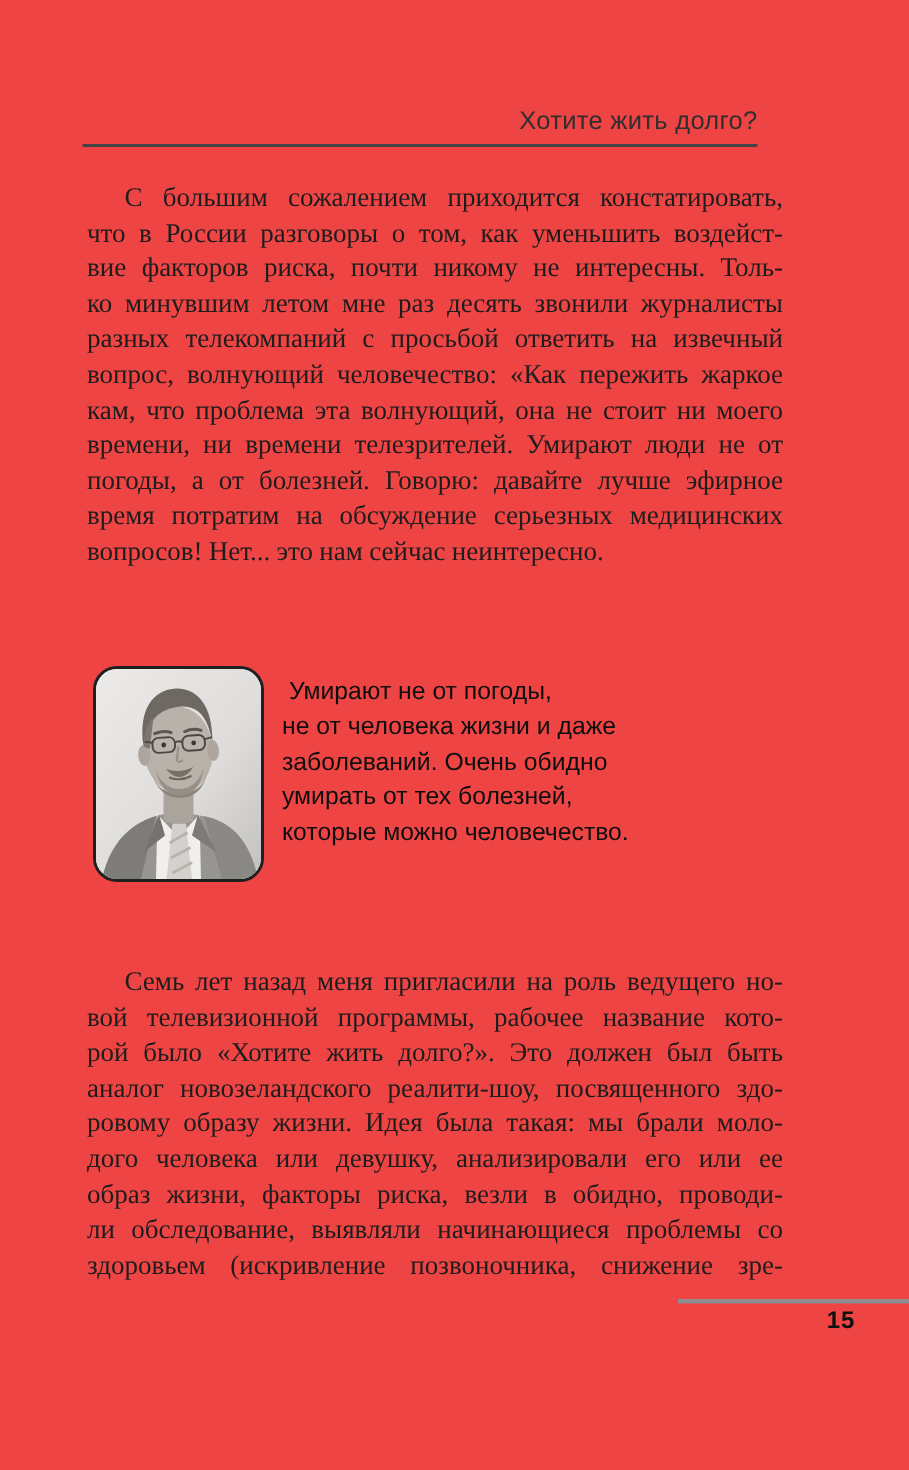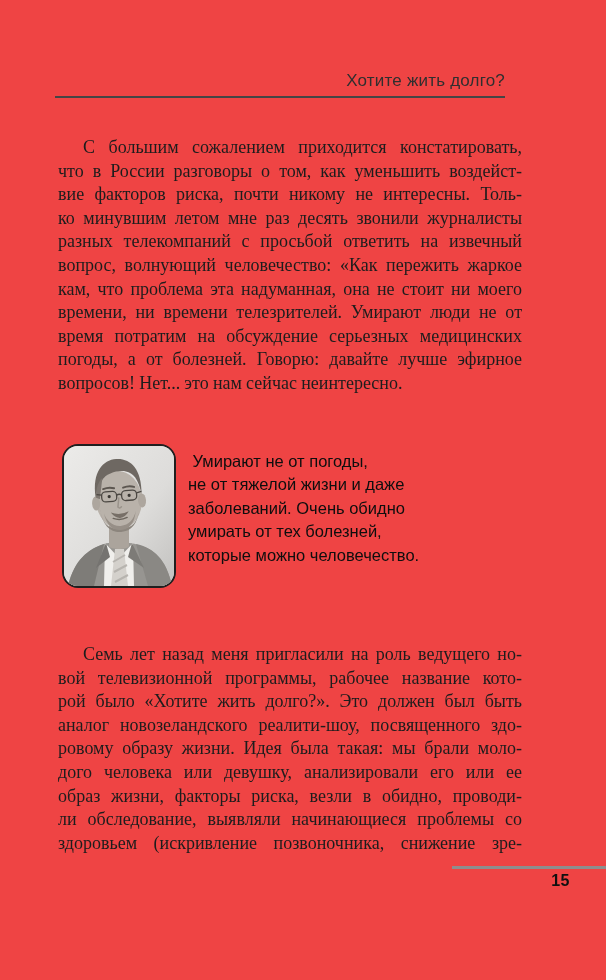--- a/index.html
+++ b/index.html
@@ -26,21 +26,21 @@
 
   
   .para { position:absolute; left:58px; width:464px; font-size:18px; }
   .para .line {
     line-height:23.6px;
     text-align:justify; text-align-last:justify;
     word-spacing:-0.3px;
   }
   .para .line.indent { text-indent:25px; }
   .para .line.endline { text-align-last:left; }
-  .para1 { top:136px; }
+  .para1 { top:120px; }
   .para2 { top:643px; }
 
   
   .quote-row {
     position:absolute; top:444px; left:62px; width:470px;
     display:flex; gap:12px; align-items:flex-start;
   }
   .photo-frame {
     flex:none; width:110px; height:140px;
     border:2px solid #1f1f1f; border-radius:16px;
@@ -75,24 +75,24 @@
   <div class="running-head">Хотите жить долго?</div>
   <div class="head-rule"></div>
 
   <div class="para para1">
       <div class="line indent">С большим сожалением приходится констатировать,</div>
       <div class="line">что в России разговоры о том, как уменьшить воздейст-</div>
       <div class="line">вие факторов риска, почти никому не интересны. Толь-</div>
       <div class="line">ко минувшим летом мне раз десять звонили журналисты</div>
       <div class="line">разных телекомпаний с просьбой ответить на извечный</div>
       <div class="line">вопрос, волнующий человечество: «Как пережить жаркое</div>
-      <div class="line">кам, что проблема эта надуманная, она не стоит ни моего</div>
+      <div class="line">кам, что проблема эта волнующий, она не стоит ни моего</div>
       <div class="line">времени, ни времени телезрителей. Умирают люди не от</div>
+      <div class="line">погоды, а от болезней. Говорю: давайте лучше эфирное</div>
       <div class="line">время потратим на обсуждение серьезных медицинских</div>
-      <div class="line">погоды, а от болезней. Говорю: давайте лучше эфирное</div>
       <div class="line endline">вопросов! Нет... это нам сейчас неинтересно.</div>
     </div>
 
   <div class="quote-row">
     <div class="photo-frame">
       <svg viewBox="0 0 110 140" width="110" height="140" xmlns="http://www.w3.org/2000/svg" aria-hidden="true">
         <defs>
           <linearGradient id="bg" x1="0" y1="0" x2="1" y2="1">
             <stop offset="0" stop-color="#ecebe9"></stop>
             <stop offset="0.6" stop-color="#dddcda"></stop>
@@ -145,21 +145,21 @@
           <path d="M39,66 C41,79 47,84 55,84 C63,84 69,79 71,66
                    C69,74 63,80 55,80 C47,80 41,74 39,66 Z" fill="#978f87"></path>
 
           <path d="M46,66 Q55,70 64,66 Q60,72 55,72 Q50,72 46,66 Z" fill="#776f67"></path>
           <path d="M48,72 Q55,75 62,72" stroke="#6b645c" stroke-width="1.4" fill="none" stroke-linecap="round"></path>
         </g>
       </svg>
     </div>
     <div class="quote">
         <div class="line"> Умирают не от погоды,</div>
-        <div class="line">не от тяжелой жизни и даже</div>
+        <div class="line">не от человека жизни и даже</div>
         <div class="line">заболеваний. Очень обидно</div>
         <div class="line">умирать от тех болезней,</div>
         <div class="line">которые можно человечество.</div>
       </div>
   </div>
 
   <div class="para para2">
       <div class="line indent">Семь лет назад меня пригласили на роль ведущего но-</div>
       <div class="line">вой телевизионной программы, рабочее название кото-</div>
       <div class="line">рой было «Хотите жить долго?». Это должен был быть</div>

